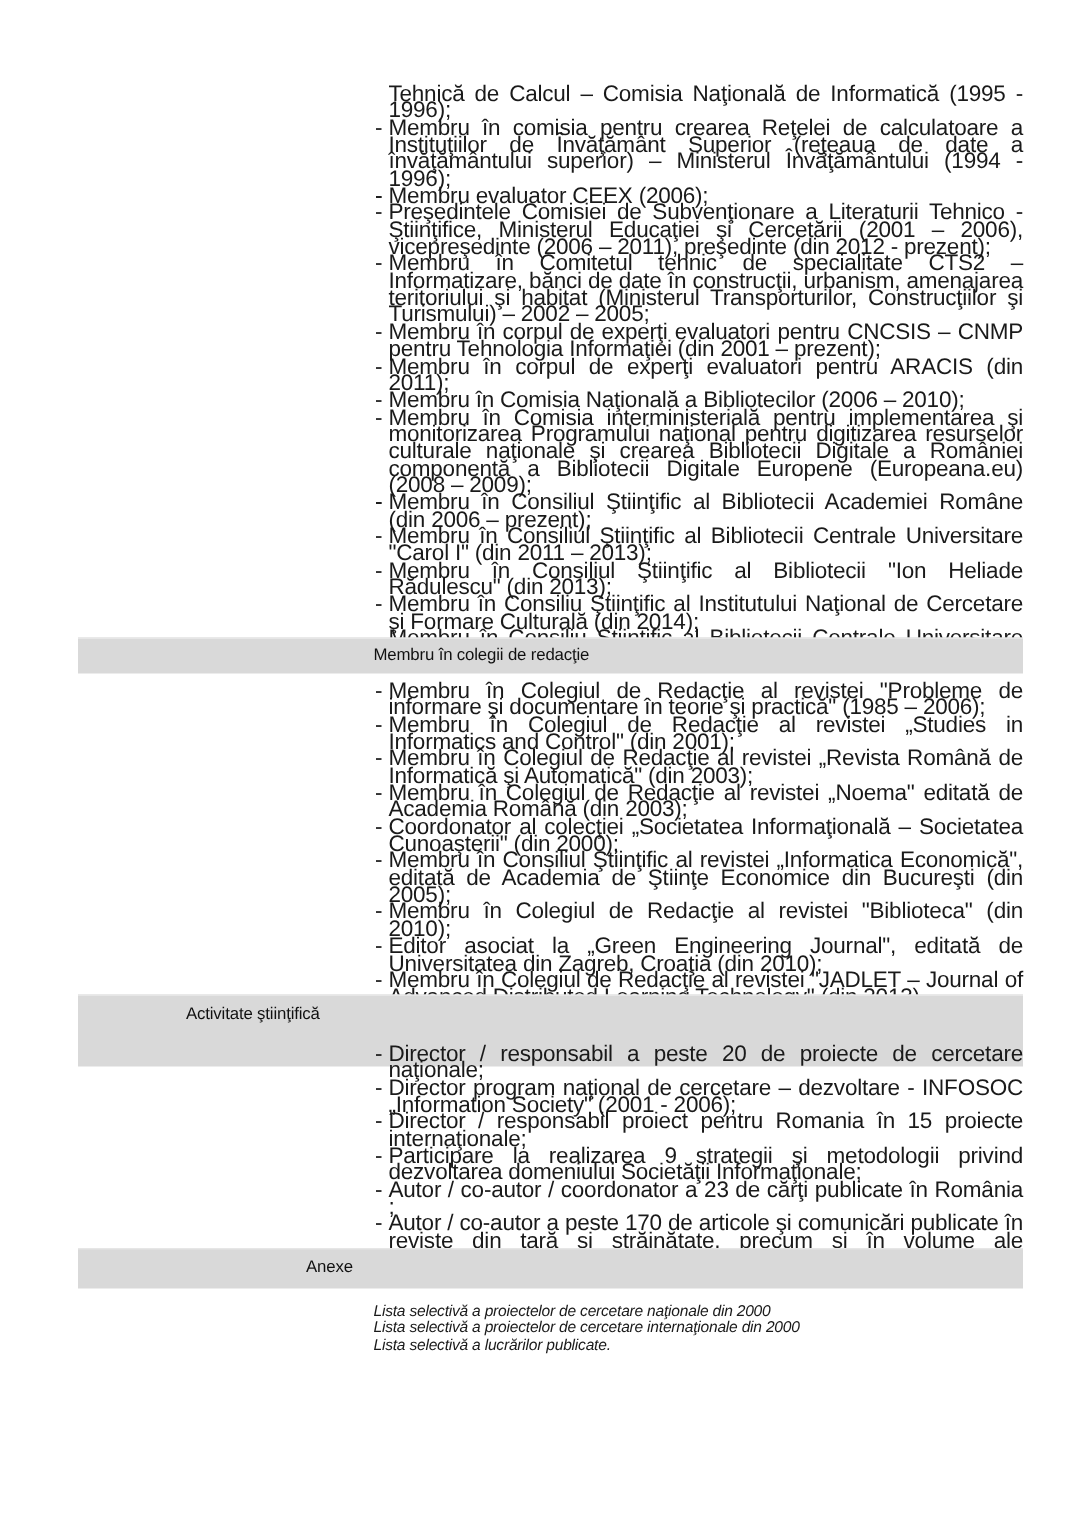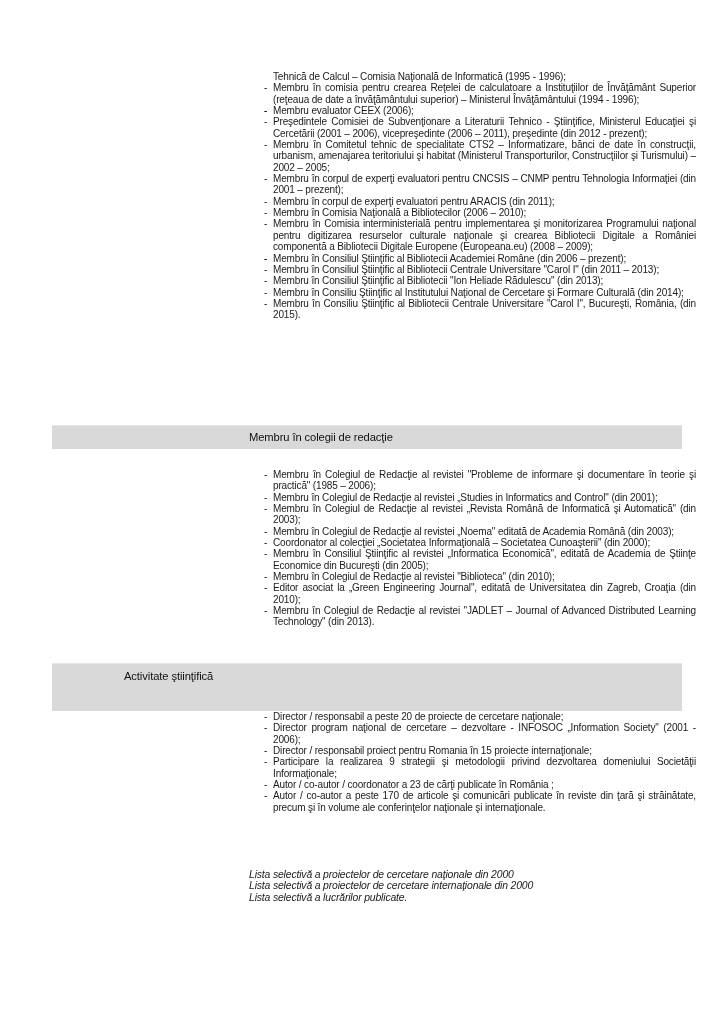--- a/index.html
+++ b/index.html
@@ -1,20 +1,20 @@
 <!DOCTYPE html>
 <html><head>
 <meta charset="utf-8">
 <style>
   html, body { margin: 0; padding: 0; background: #ffffff; }
   body { width: 724px; height: 1024px; position: relative; overflow: hidden;
          font-family: "Liberation Sans", sans-serif; color: #1a1a1a; }
   .page { position: absolute; left: 0; top: 0; width: 724px; height: 1024px; }
-  .list { position: absolute; left: 248px; width: 434px; margin: 14px; padding: 0; list-style: none;
-          font-size: 10px; line-height: 11.35px; letter-spacing: -0.15px; }
+  .list { position: absolute; left: 248px; width: 434px; margin: 0; padding: 0; list-style: none;
+          font-size: 15px; line-height: 11.35px; letter-spacing: -0.15px; }
   .list li { position: relative; padding-left: 11px; text-align: justify; }
   .list li .dash { position: absolute; left: 2px; top: 0; }
   .bar { position: absolute; left: 52px; width: 630px; height: 24px; background: #d9d9d9;
          border-top: 1px solid #e6e6e6; box-sizing: border-box; }
   .bar-title { position: absolute; top: 5px; font-weight: normal; font-size: 11.2px; color: #111; letter-spacing: -0.1px; }
   .bar-title.left { left: 197px; }
   .plain { position: absolute; left: 259px; font-size: 10.4px; line-height: 11.4px; letter-spacing: -0.15px; margin:0; padding:0; list-style:none;font-style:italic; }
 </style>
 </head>
 <body>
@@ -62,20 +62,23 @@
 
   <ul class="list" style="top:697px;">
     <li><span class="dash">-</span><span>Director / responsabil a peste 20 de proiecte de cercetare naţionale;</span></li>
     <li><span class="dash">-</span><span>Director program naţional de cercetare – dezvoltare - INFOSOC „Information Society" (2001 - 2006);</span></li>
     <li><span class="dash">-</span><span>Director / responsabil proiect pentru Romania în 15 proiecte internaţionale;</span></li>
     <li><span class="dash">-</span><span>Participare la realizarea 9 strategii şi metodologii privind dezvoltarea domeniului Societăţii Informaţionale;</span></li>
     <li><span class="dash">-</span><span>Autor / co-autor / coordonator a 23 de cărţi publicate în România ;</span></li>
     <li><span class="dash">-</span><span>Autor / co-autor a peste 170 de articole şi comunicări publicate în reviste din ţară şi străinătate, precum şi în volume ale conferinţelor naţionale şi internaţionale.</span></li>
   </ul>
 
+  <div class="bar" style="top:832px; height:27px;">
+    <span class="bar-title" style="left:152px; top:6px;">Anexe</span>
+  </div>
 
   <ul class="plain" style="top:869px; left:249px;">
     <li>Lista selectivă a proiectelor de cercetare naţionale din 2000</li>
     <li>Lista selectivă a proiectelor de cercetare internaţionale din 2000</li>
     <li>Lista selectivă a lucrărilor publicate.</li>
   </ul>
 
 </div>
 
 </body></html>

